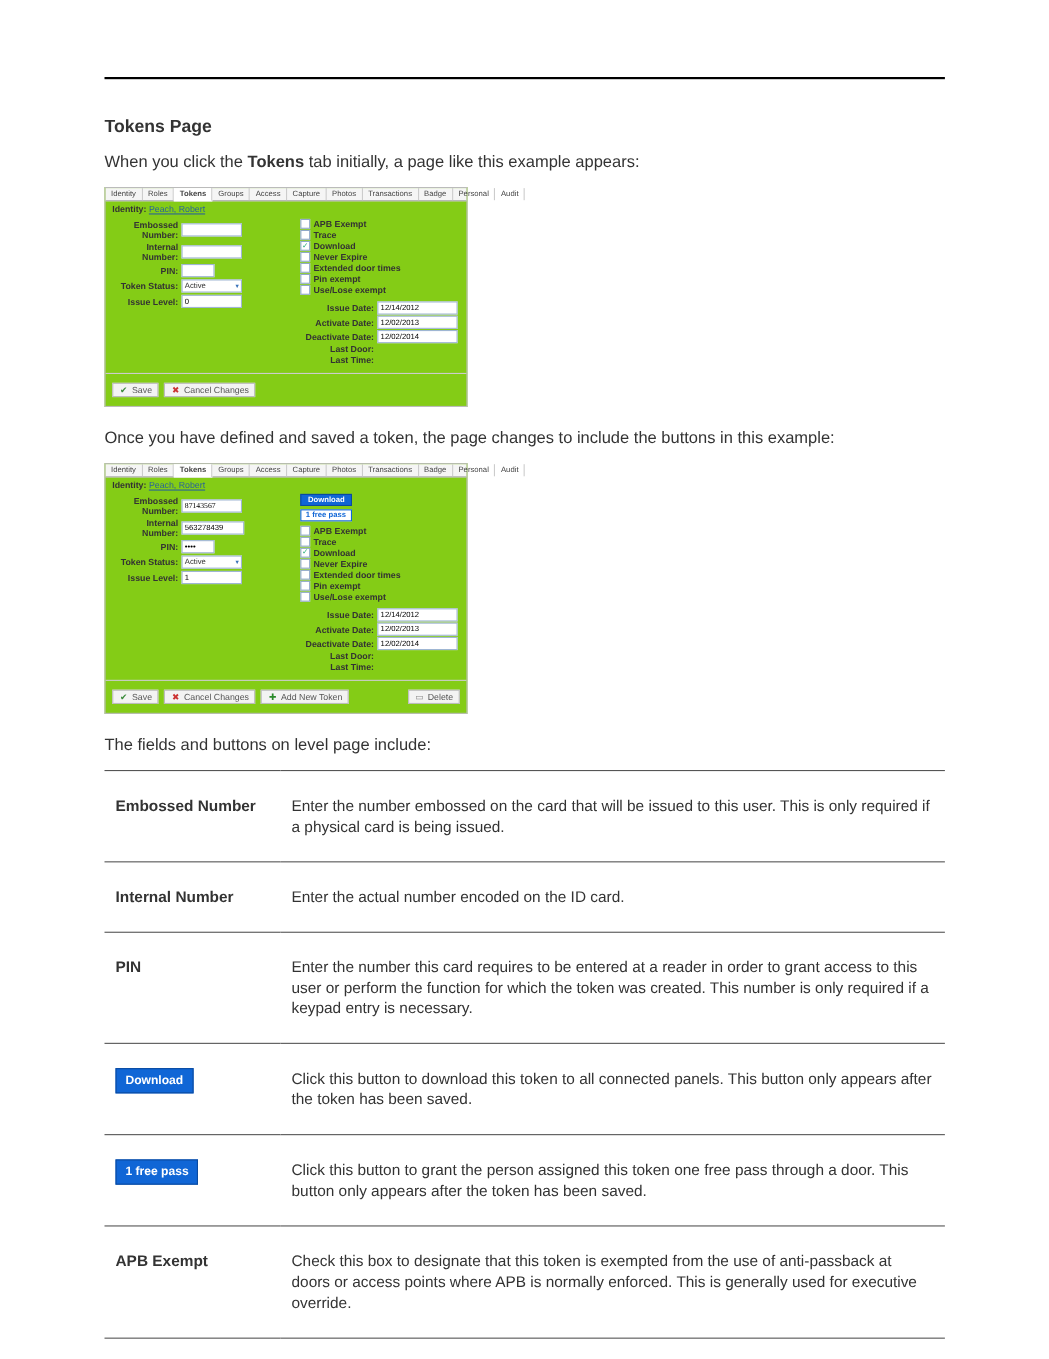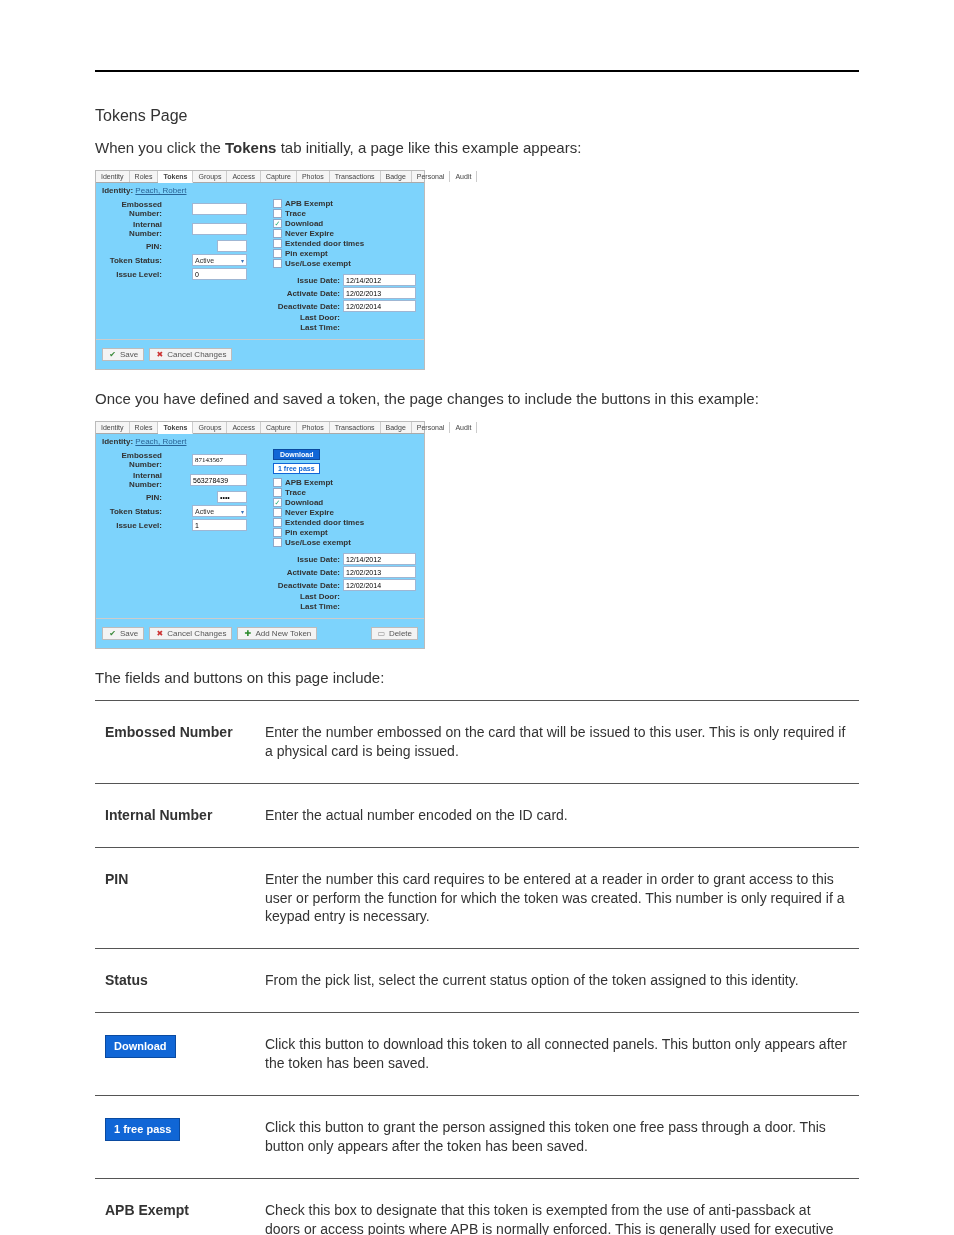--- a/index.html
+++ b/index.html
@@ -6,53 +6,53 @@
   body {
     font-family: Arial, Helvetica, sans-serif;
     font-size: 14px;
     color: #333;
     background: #fff;
     width: 954px;
     margin: 0 auto;
     padding: 70px 95px 40px 95px;
   }
   .top-rule { border-top: 2px solid #000; margin-bottom: 35px; }
-  h2 { font-size: 16px; font-weight: normal; margin-bottom: 12px; }
+  h2 { font-size: 16px; font-weight: bold; margin-bottom: 12px; }
   .para { font-size: 15px; line-height: 1.4; margin-bottom: 12px; }
   .bold { font-weight: bold; }
 
   
   .screenshot {
     border: 1px solid #bbb;
     font-size: 8px;
     font-family: Tahoma, Arial, sans-serif;
     margin: 6px 0 18px 0;
     color: #333;
     width: 330px;
-    background: #7dd3fc;
+    background: #84cc16;
     padding-bottom: 4px;
   }
   .tabs {
     display: flex;
     border-bottom: 1px solid #aaa;
     background: #f5f5f5;
   }
   .tab {
     padding: 2px 5px;
     border-right: 1px solid #ccc;
     font-size: 7px;
     color: #444;
     cursor: pointer;
   }
   .tab.active { background: #fff; font-weight: bold; border-bottom: 1px solid #fff; margin-bottom: -1px; }
   .identity-line { padding: 3px 6px; font-size: 8px; }
   .identity-link { color: #2a6496; text-decoration: underline; }
   .form-area { display: flex; padding: 0 4px; gap: 20px; }
   .form-col { flex: 1; }
-  .field-row { display: flex; align-items: center; margin: 2px 0; font-size: 8px; justify-content: space-between; }
+  .field-row { display: flex; align-items: center; margin: 2px 0; font-size: 8px; }
   .field-label { text-align: right; padding-right: 3px; flex: 0 0 65px; }
   .field-input { border: 1px solid #9fb6d3; height: 12px; font-size: 7px; padding: 0 2px; background:#fff; }
   .field-select { border: 1px solid #9fb6d3; height: 12px; font-size: 7px; padding: 0 2px; background:#fff; width:55px; display:inline-flex; align-items:center; justify-content:space-between;}
   .field-select .caret { color:#3a73b9; font-size:6px;}
   .cb-row { display: flex; align-items: center; gap: 3px; margin: 1px 0; font-size: 8px; }
   .cb { width: 9px; height: 9px; border: 1px solid #8fa8c8; background: #fff; display:inline-flex; align-items:center; justify-content:center; font-size:7px; color:#2a7; line-height:1;}
   .dl-btn { background: #1066d6; color: #fff; border: 1px solid #0a4aa0; font-size: 7px; padding: 1px 6px; font-weight: bold; cursor:pointer; display:inline-block;}
   .fp-btn { background: #fff; color: #1066d6; border: 1px solid #1066d6; font-size: 7px; padding: 1px 4px; font-weight: bold; cursor:pointer; display:inline-block;}
   .right-col-inner { padding-left: 6px; }
   .date-row { display:flex; align-items:center; margin:1px 0; font-size:8px;}
@@ -307,41 +307,37 @@
         <span>Add New Token</span>
       </span>
     <span style="flex:1"></span>
     <span class="toolbar-btn">
         <span class="ico ico-delete">▭</span>
         <span>Delete</span>
       </span>
   </div>
 </div>
 
-<p class="para">The fields and buttons on this page include:</p>
+<p class="para">The fields and buttons on level page include:</p>
 
 <table class="deftable">
   <tbody id="def-body">
       <tr>
         <td>Embossed Number</td>
         <td>Enter the number embossed on the card that will be issued to this user. This is only required if a physical card is being issued.</td>
       </tr>
       <tr>
         <td>Internal Number</td>
         <td>Enter the actual number encoded on the ID card.</td>
       </tr>
       <tr>
         <td>PIN</td>
         <td>Enter the number this card requires to be entered at a reader in order to grant access to this user or perform the function for which the token was created. This number is only required if a keypad entry is necessary.</td>
       </tr>
       <tr>
-        <td>Status</td>
-        <td>From the pick list, select the current status option of the token assigned to this identity.</td>
-      </tr>
-      <tr>
         <td style="font-weight: normal;"><span class="btn-img-dl">Download</span></td>
         <td>Click this button to download this token to all connected panels. This button only appears after the token has been saved.</td>
       </tr>
       <tr>
         <td style="font-weight: normal;"><span class="btn-img-fp">1 free pass</span></td>
         <td>Click this button to grant the person assigned this token one free pass through a door. This button only appears after the token has been saved.</td>
       </tr>
       <tr>
         <td>APB Exempt</td>
         <td>Check this box to designate that this token is exempted from the use of anti-passback at doors or access points where APB is normally enforced. This is generally used for executive override.</td>

